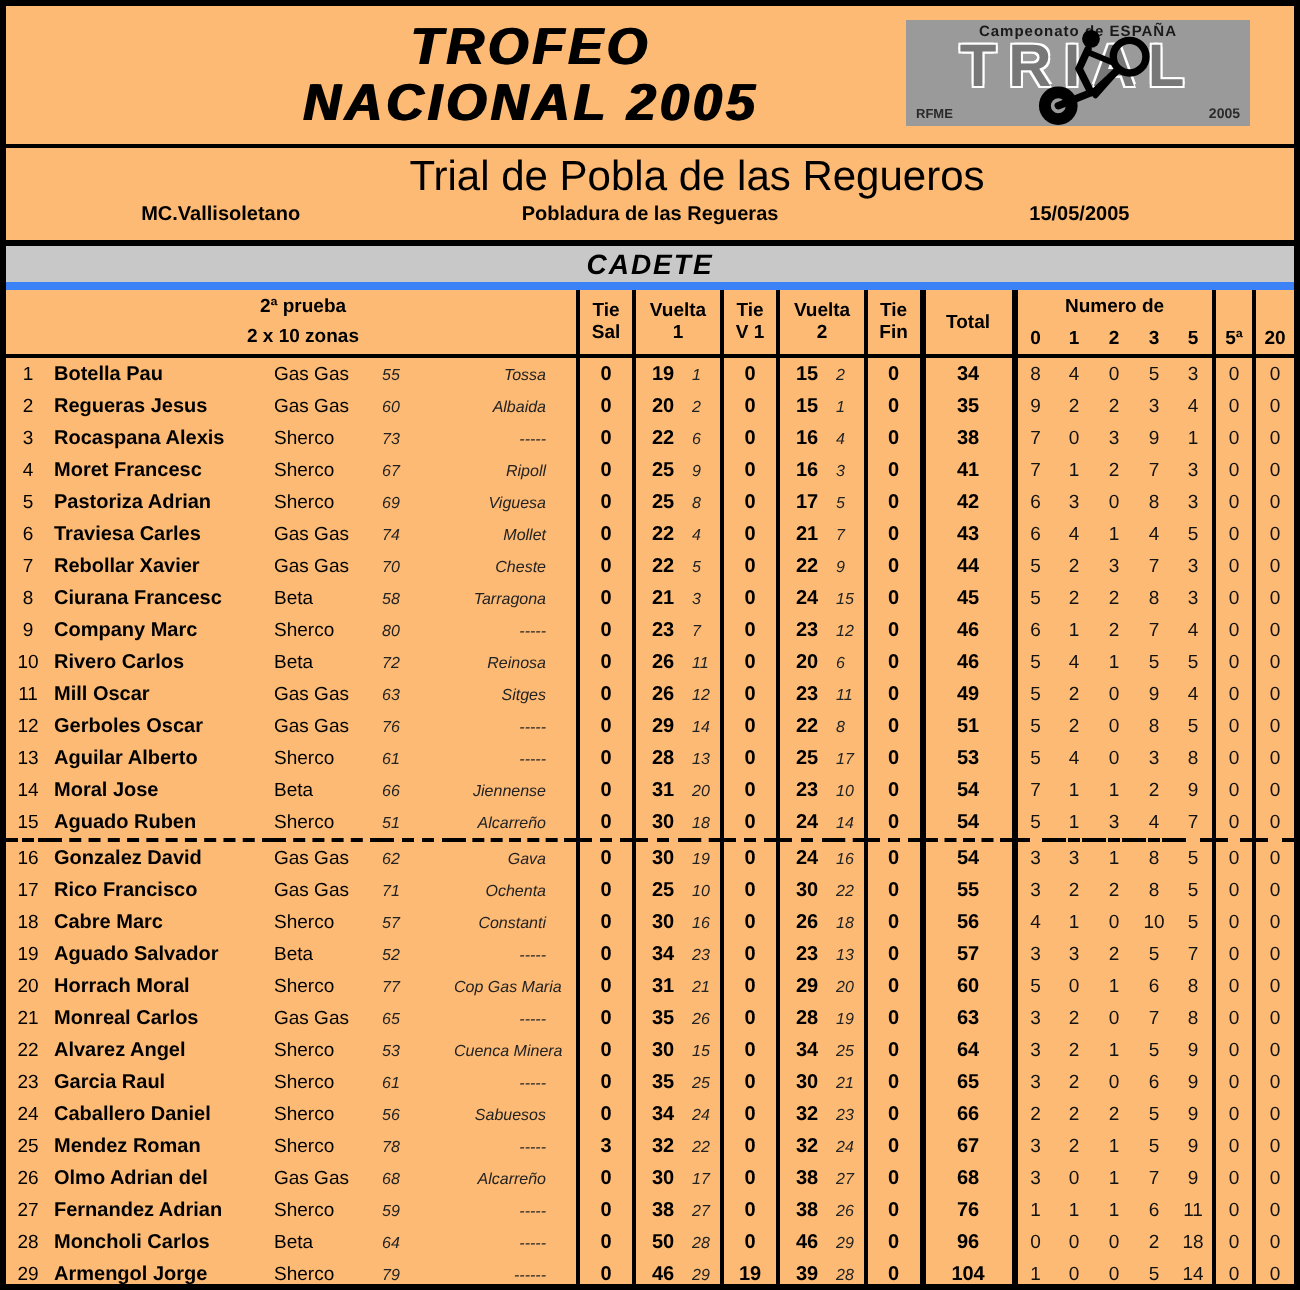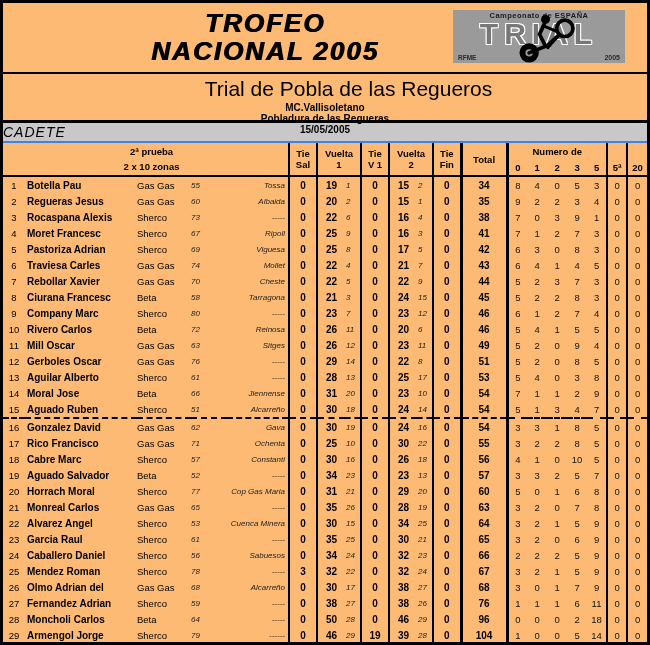--- a/index.html
+++ b/index.html
@@ -25,38 +25,38 @@
     font-size:7.5px;font-weight:bold;color:#1a1a1a;letter-spacing:.5px;}
   .logo-main{position:absolute;top:9px;left:0;right:0;text-align:center;
     font-size:30px;line-height:30px;font-weight:900;letter-spacing:6px;
     color:#787878;text-shadow:1px 1px 0 #fff,-1px -1px 0 #fff,1px -1px 0 #fff,-1px 1px 0 #fff;}
   .logo-bl{position:absolute;bottom:2px;left:5px;font-size:6.5px;color:#2a2a2a;font-weight:bold;}
   .logo-br{position:absolute;bottom:2px;right:5px;font-size:7px;color:#2a2a2a;font-weight:bold;}
   .rider-svg{position:absolute;left:52px;top:2px;width:78px;height:52px;}
   
   .event{height:46px;border-bottom:3px solid #000;}
   .event-title{text-align:center;font-size:21px;font-weight:normal;padding-top:3px;line-height:23px;padding-left:47px;}
-  .event-info{display:flex;margin-top:2px;flex-direction:column;}
+  .event-info{display:flex;margin-top:2px;}
   .event-info span{flex:1 1 0;text-align:center;font-size:10px;font-weight:bold;}
   
   .category{
-    height:18px;line-height:18px;background:#c8c8c8;border-bottom:2px solid #3b82f6;
-    text-align:left;font-size:14px;font-weight:normal;font-style:italic;letter-spacing:1px;
+    height:18px;line-height:18px;background:#c8c8c8;border-bottom:4px solid #3b82f6;
+    text-align:center;font-size:14px;font-weight:bold;font-style:italic;letter-spacing:1px;
   }
   
   table{border-collapse:collapse;table-layout:fixed;width:644px;}
   thead th{font-size:9.5px;font-weight:bold;padding:0;height:16px;vertical-align:middle;}
   thead tr.h2 th{height:16px;}
   thead{border-bottom:2px solid #000;}
   td{height:16px;padding:0;white-space:nowrap;overflow:hidden;}
   td.rank{font-size:9.5px;text-align:center;}
   td.name{font-size:10px;font-weight:bold;padding-left:2px;}
   td.bike{font-size:9.5px;}
   td.num{font-size:8px;font-style:italic;color:#222;}
-  td.club{font-size:8px;font-style:italic;text-align:right;padding-right:3px;color:#222;}
+  td.club{font-size:8px;font-style:italic;text-align:right;padding-right:15px;color:#222;}
   td.tie{font-size:10px;font-weight:bold;text-align:center;border-left:2px solid #000;}
   td.val{font-size:10px;font-weight:bold;text-align:center;border-left:2px solid #000;}
   td.vpos{font-size:8px;font-style:italic;text-align:left;padding-left:1px;color:#222;}
   td.total{font-size:10px;font-weight:bold;text-align:center;border-left:3px solid #000;border-right:3px solid #000;}
   td.cnt{font-size:9.5px;text-align:center;color:#111;}
   .c5a{border-left:2px solid #000;}
   .c20{border-left:2px solid #000;}
   th.bL2{border-left:2px solid #000;}
   th.bL3{border-left:3px solid #000;}
   tr.sep td{border-top:2px dashed #000;}

